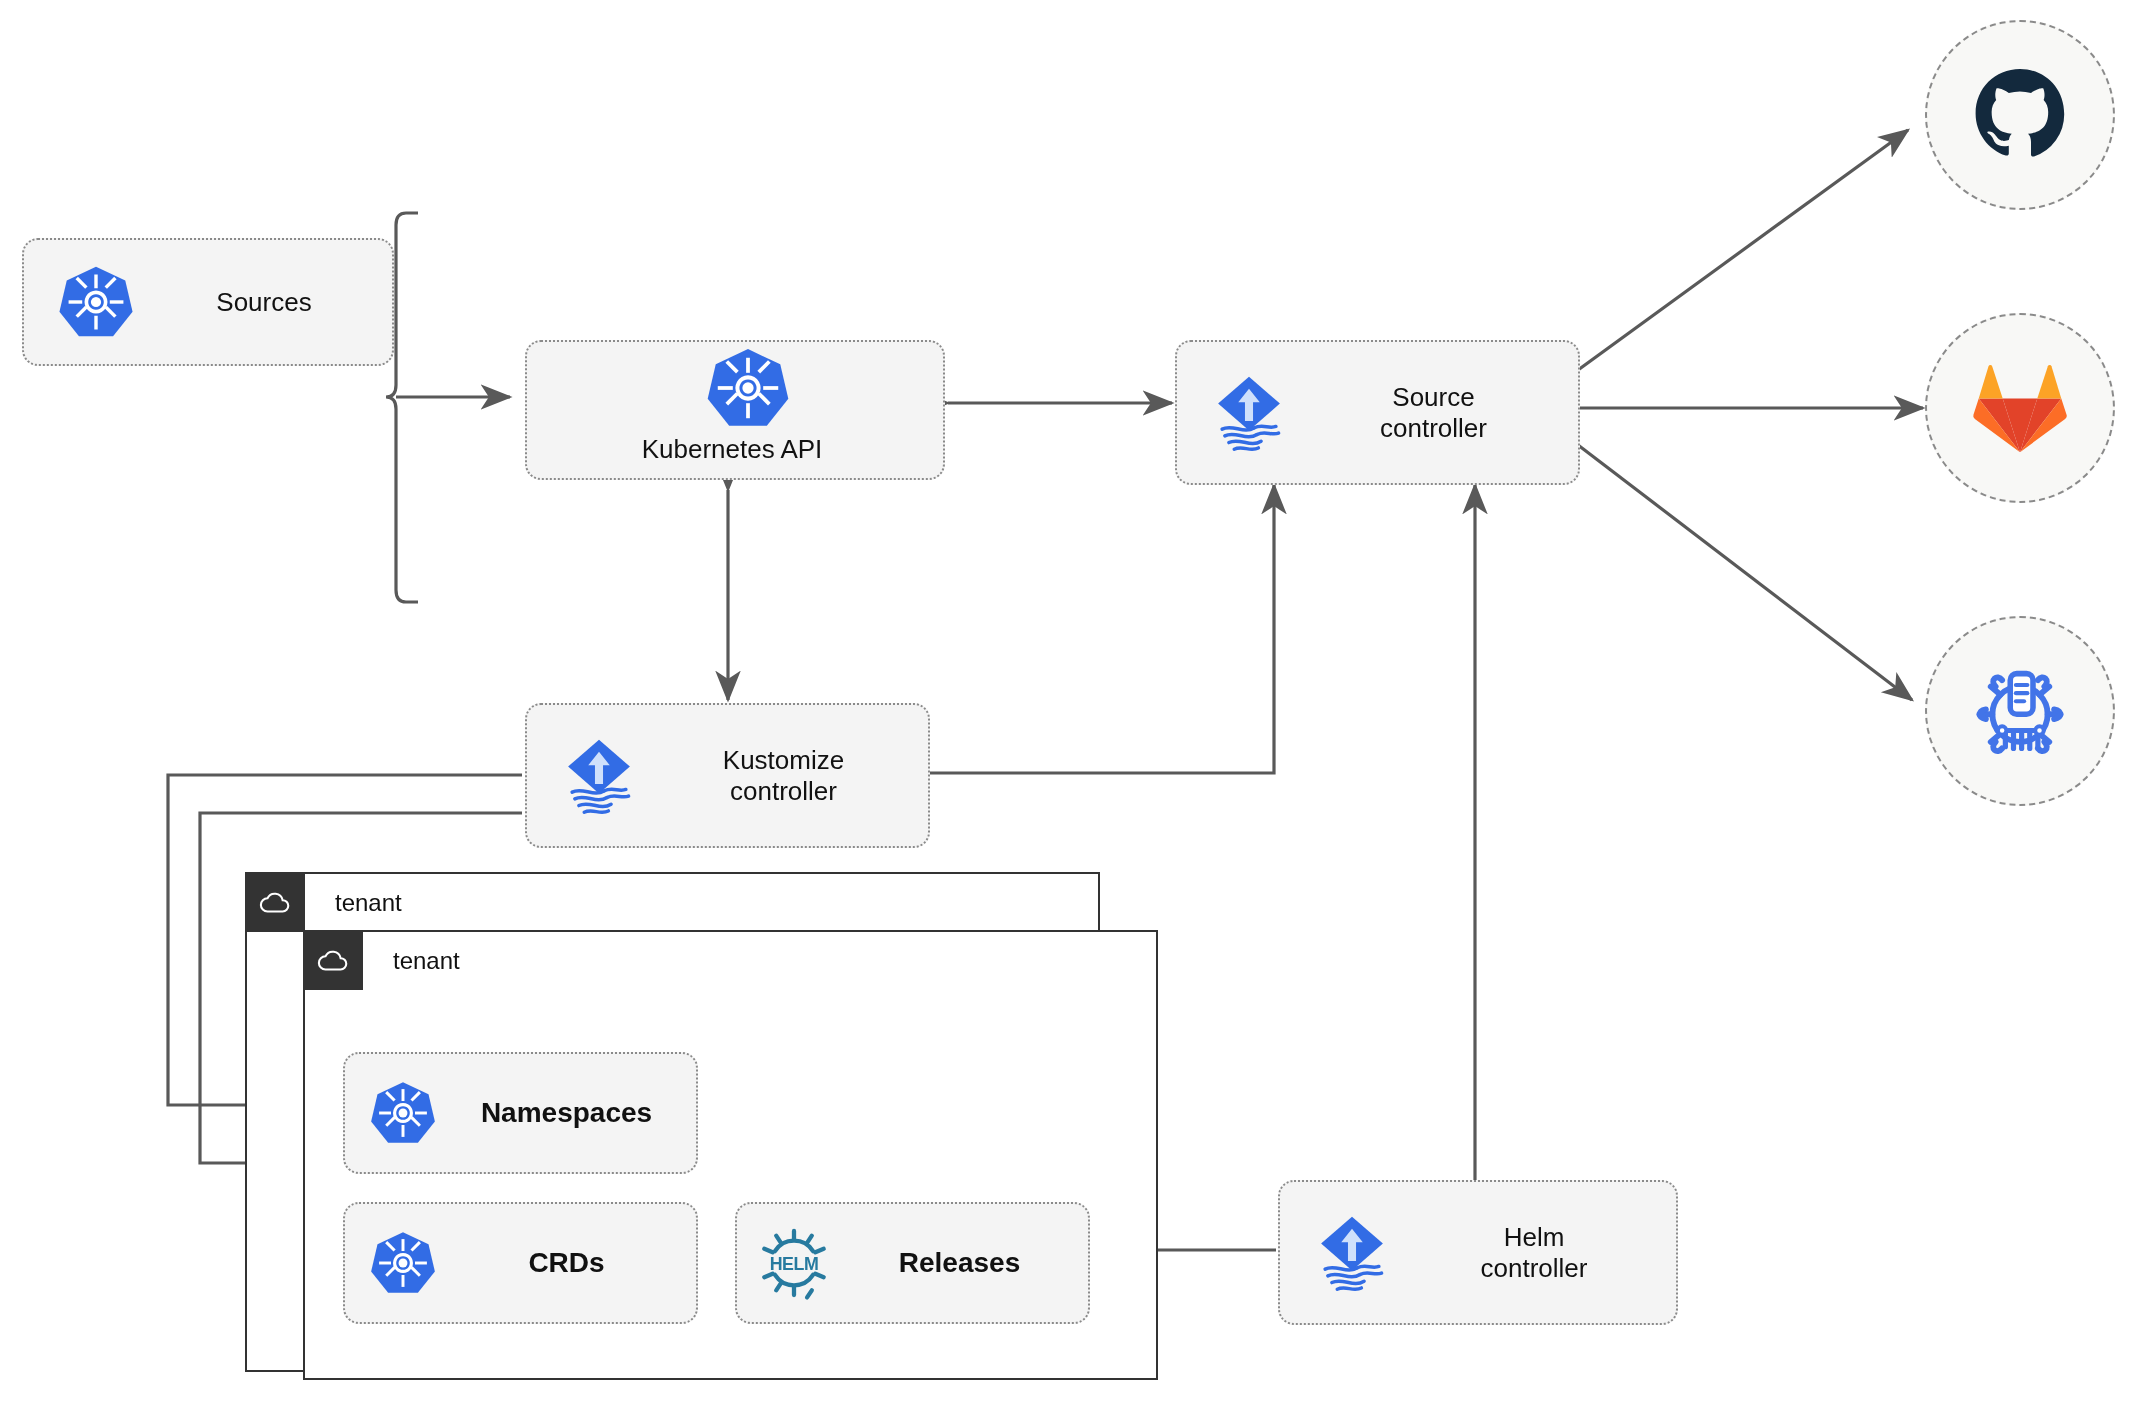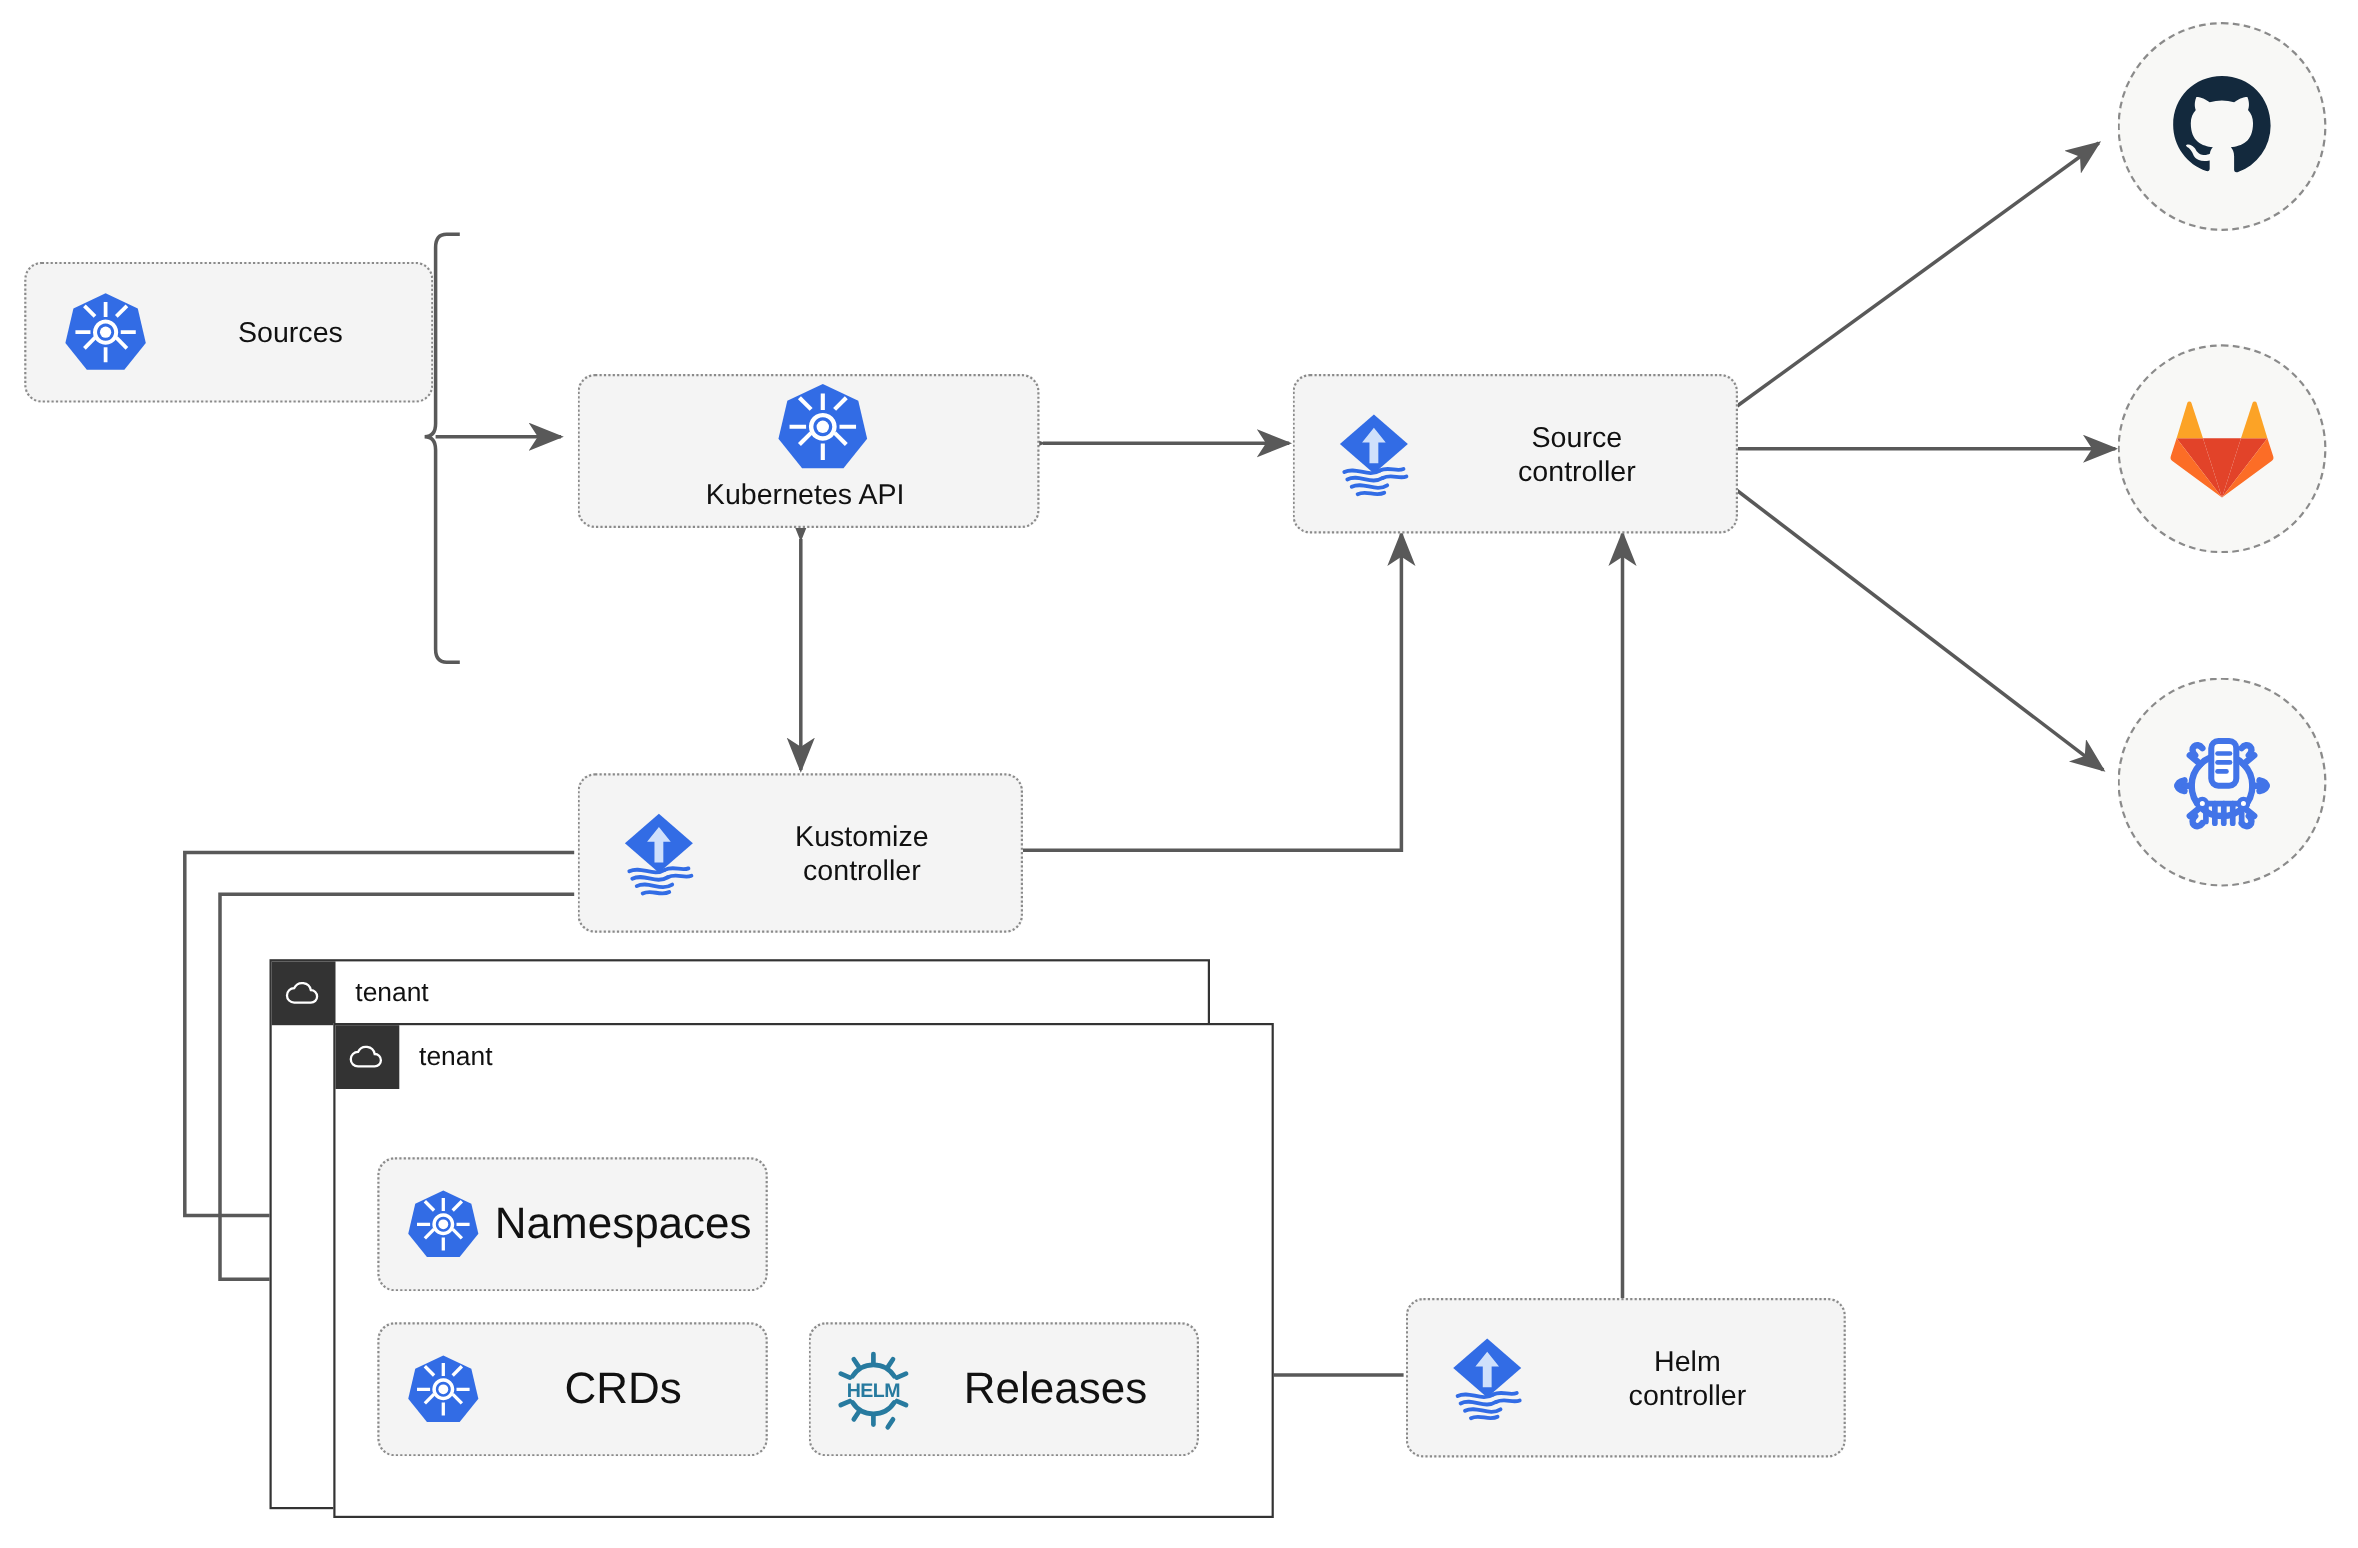--- a/index.html
+++ b/index.html
@@ -28,38 +28,38 @@
     line-height:1.18;
     color:#111;
     white-space:pre-line;
     padding-right:6px;
   }
   .node .icon-slot {
     width:92px; height:92px; flex:0 0 92px;
     margin-left:26px;
     display:flex; align-items:center; justify-content:center;
   }
-  .node.small .label { font-size:40px; }
+  .node.small .label { font-size:28px;font-weight:bold; }
 
   
   .tenant {
     position:absolute;
     background:#ffffff;
     border:2px solid #333;
   }
   .tenant .tenant-head {
     position:absolute; left:-0px; top:-0px;
     height:58px; display:flex; align-items:center;
   }
   .tenant .cloud-badge {
     width:58px; height:58px; background:#333333;
     display:flex; align-items:center; justify-content:center;
   }
   .tenant .tenant-name {
-    font-size:24px; color:#111; padding-left:18px;
+    font-size:24px; color:#111; padding-left:30px;
   }
 
   
   .circle-node {
     position:absolute;
     border:2px dashed #8a8a8a;
     border-radius:50%;
     background:#f8f8f6;
     display:flex; align-items:center; justify-content:center;
   }

